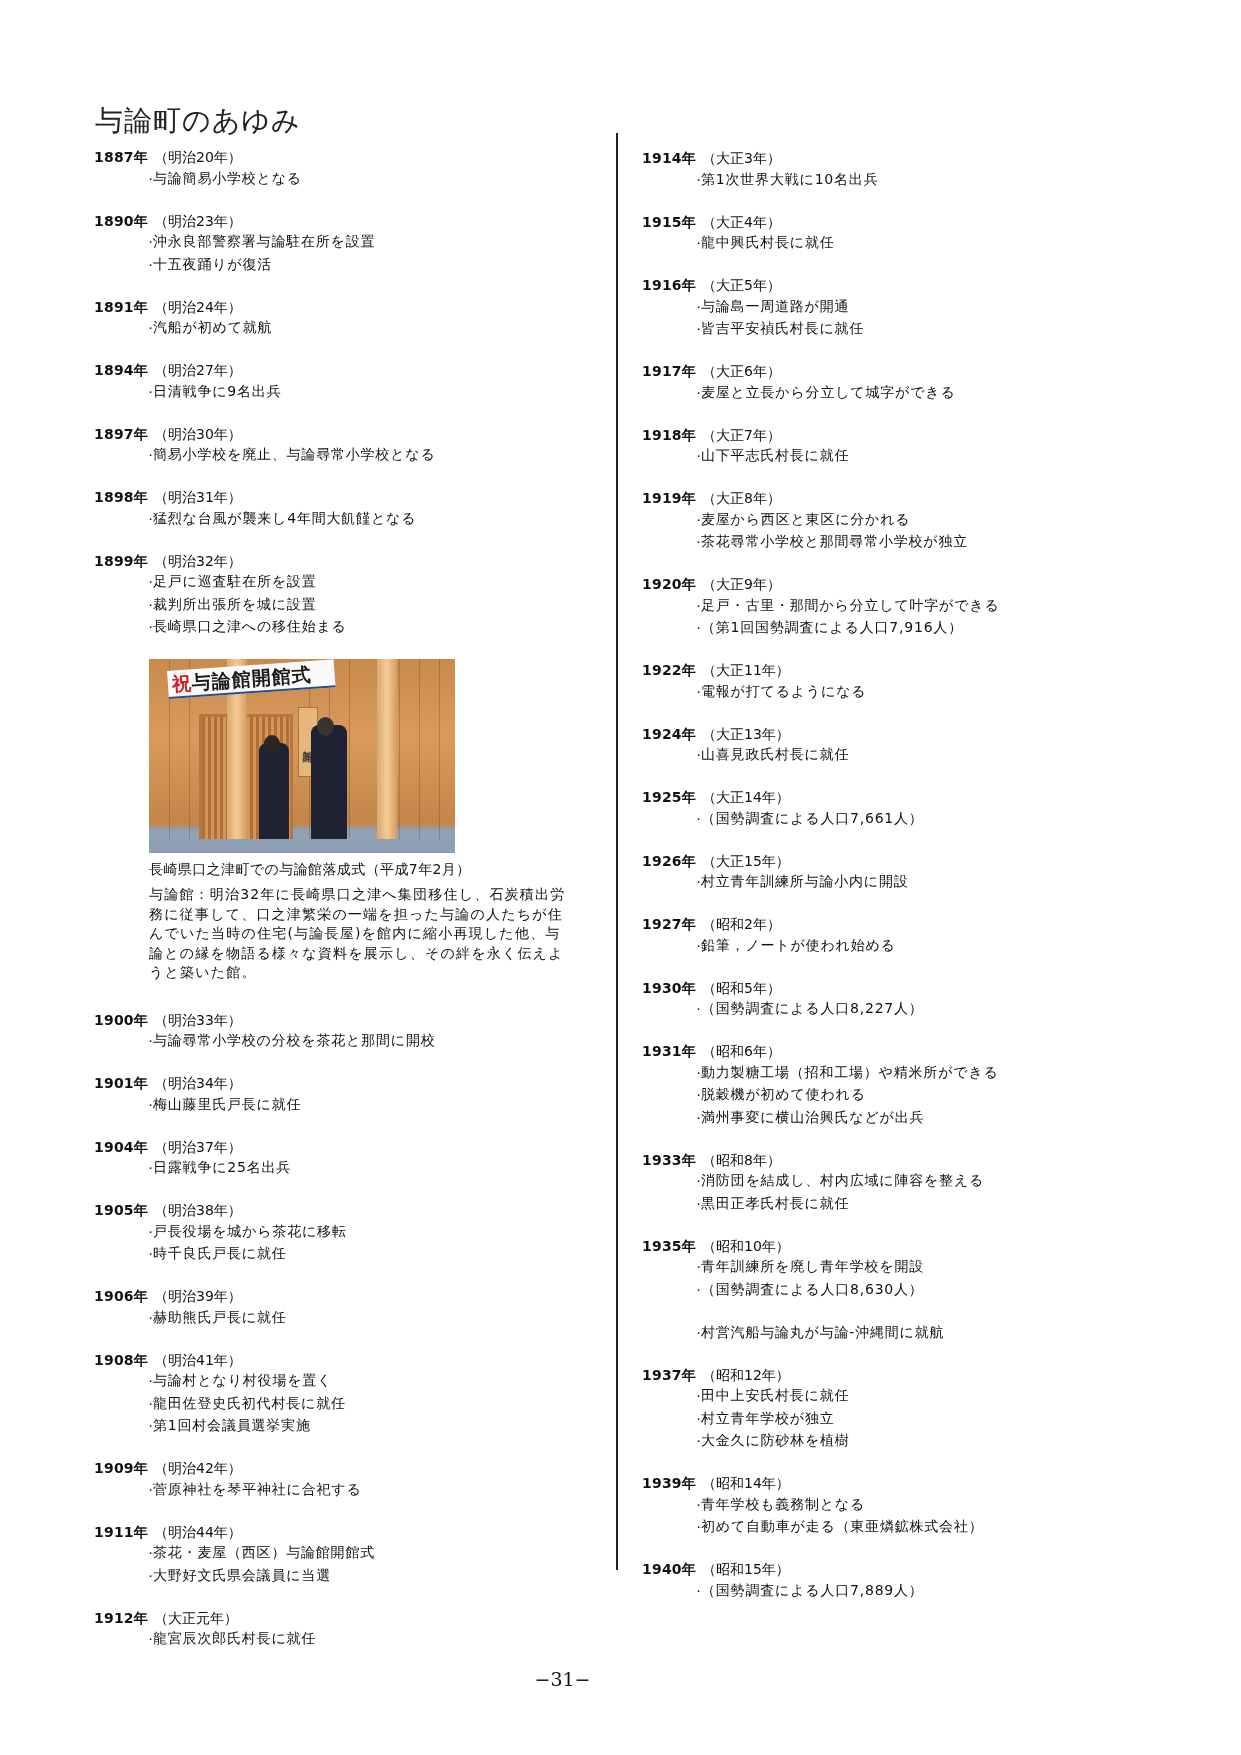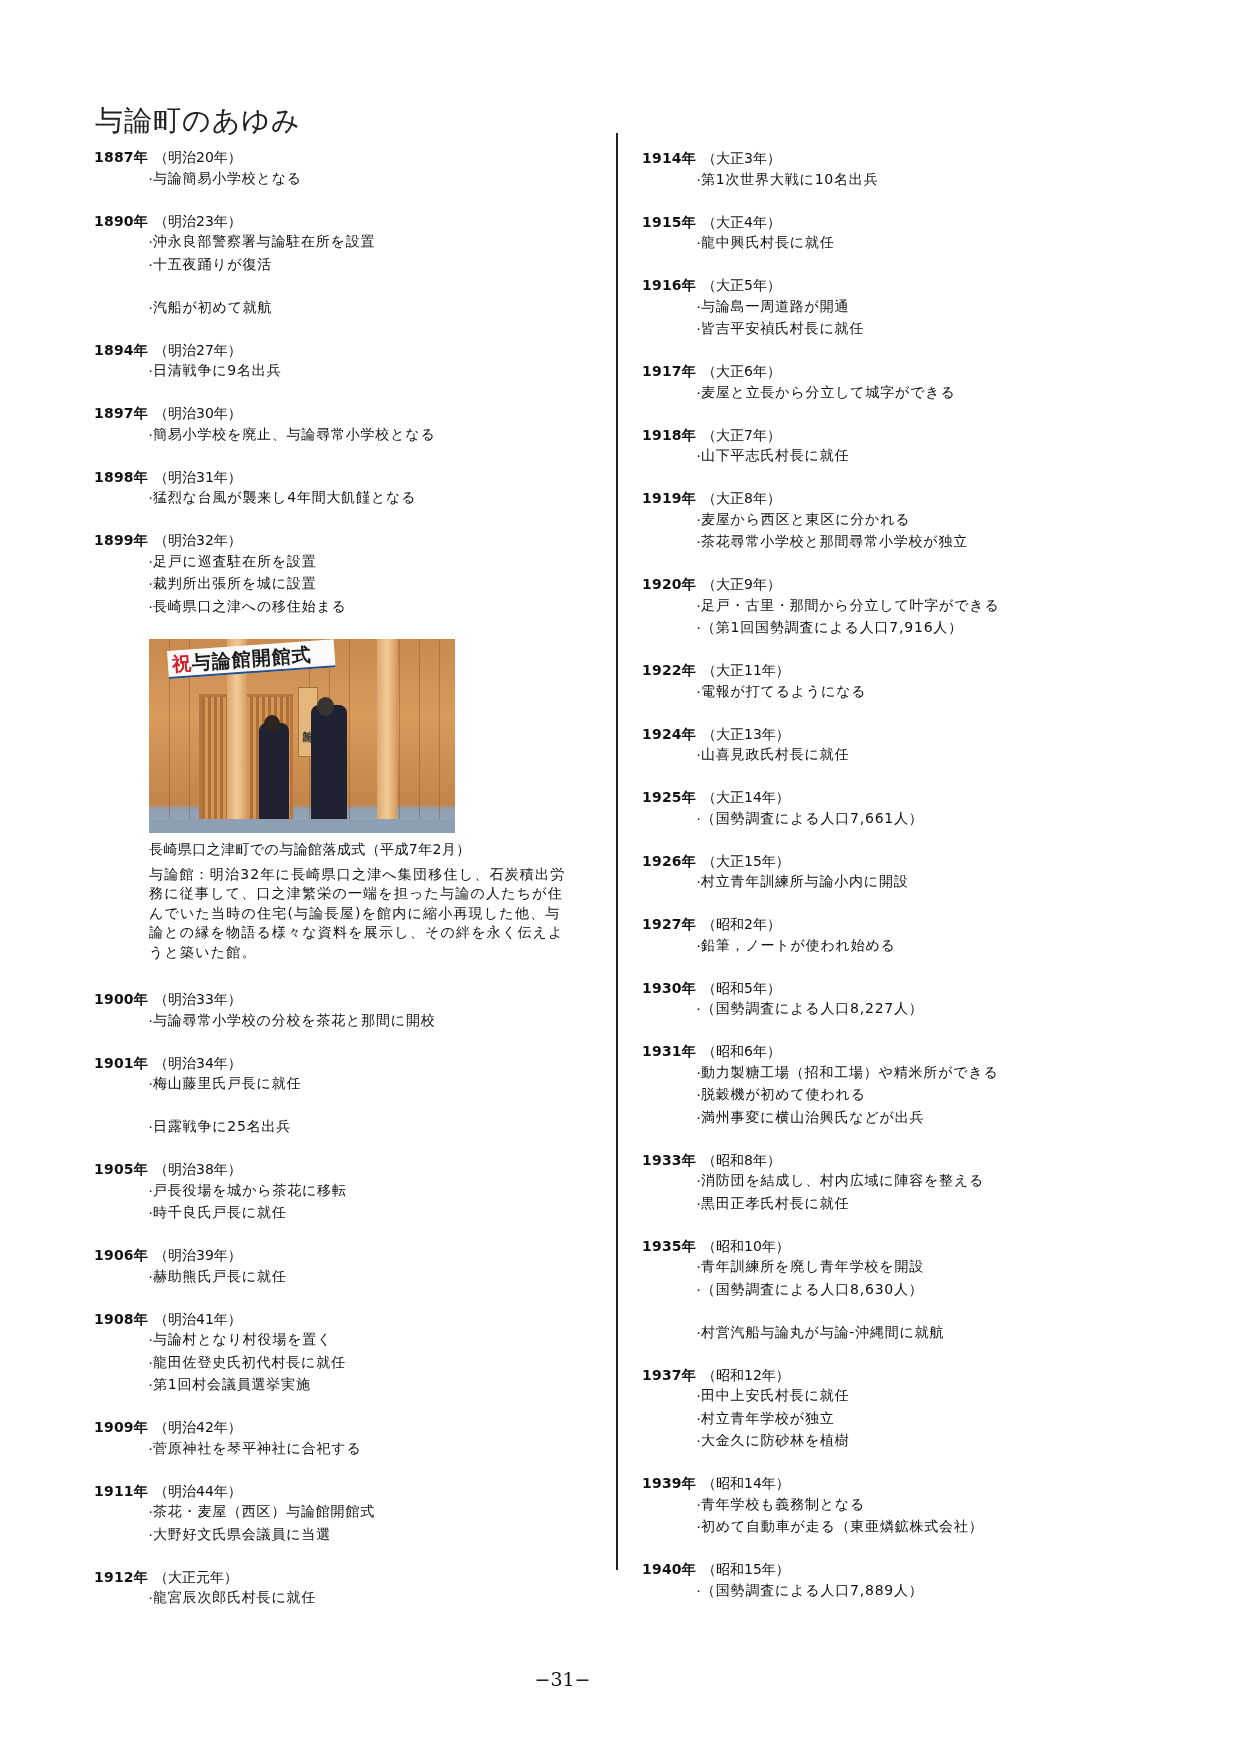--- a/index.html
+++ b/index.html
@@ -91,20 +91,21 @@
         </ul>
       </div>
       <div class="entry">
         <div class="entry-head"><span class="yr">1890年</span><span class="era">（明治23年）</span></div>
         <ul class="entry-items">
           <li><span class="dot">・</span><span>沖永良部警察署与論駐在所を設置</span></li>
           <li><span class="dot">・</span><span>十五夜踊りが復活</span></li>
         </ul>
       </div>
       <div class="entry">
+        <div class="entry-head"><span class="yr">1891年</span><span class="era">（明治24年）</span></div>
         <ul class="entry-items">
           <li><span class="dot">・</span><span>汽船が初めて就航</span></li>
         </ul>
       </div>
       <div class="entry">
         <div class="entry-head"><span class="yr">1894年</span><span class="era">（明治27年）</span></div>
         <ul class="entry-items">
           <li><span class="dot">・</span><span>日清戦争に9名出兵</span></li>
         </ul>
       </div>
@@ -162,20 +163,21 @@
           <li><span class="dot">・</span><span>与論尋常小学校の分校を茶花と那間に開校</span></li>
         </ul>
       </div>
       <div class="entry">
         <div class="entry-head"><span class="yr">1901年</span><span class="era">（明治34年）</span></div>
         <ul class="entry-items">
           <li><span class="dot">・</span><span>梅山藤里氏戸長に就任</span></li>
         </ul>
       </div>
       <div class="entry">
+        <div class="entry-head"><span class="yr">1904年</span><span class="era">（明治37年）</span></div>
         <ul class="entry-items">
           <li><span class="dot">・</span><span>日露戦争に25名出兵</span></li>
         </ul>
       </div>
       <div class="entry">
         <div class="entry-head"><span class="yr">1905年</span><span class="era">（明治38年）</span></div>
         <ul class="entry-items">
           <li><span class="dot">・</span><span>戸長役場を城から茶花に移転</span></li>
           <li><span class="dot">・</span><span>時千良氏戸長に就任</span></li>
         </ul>

